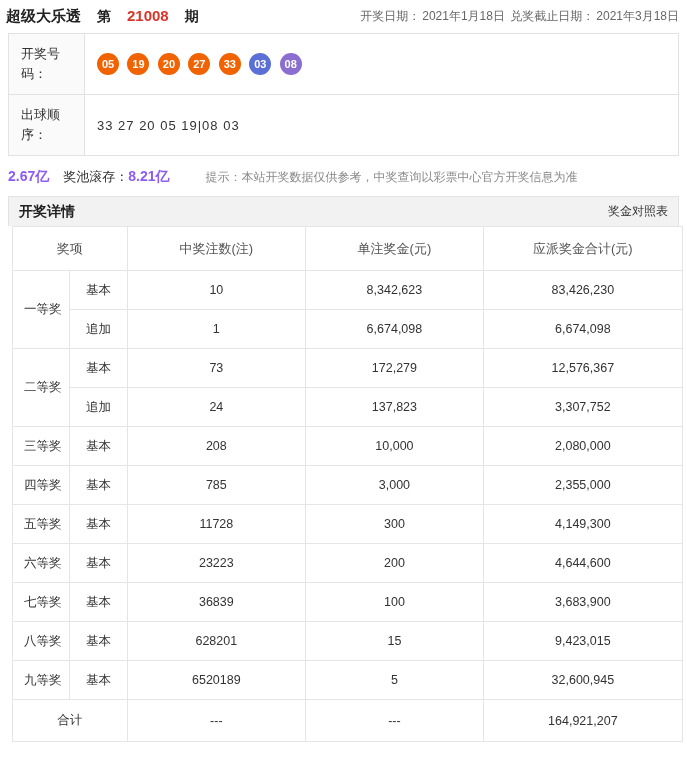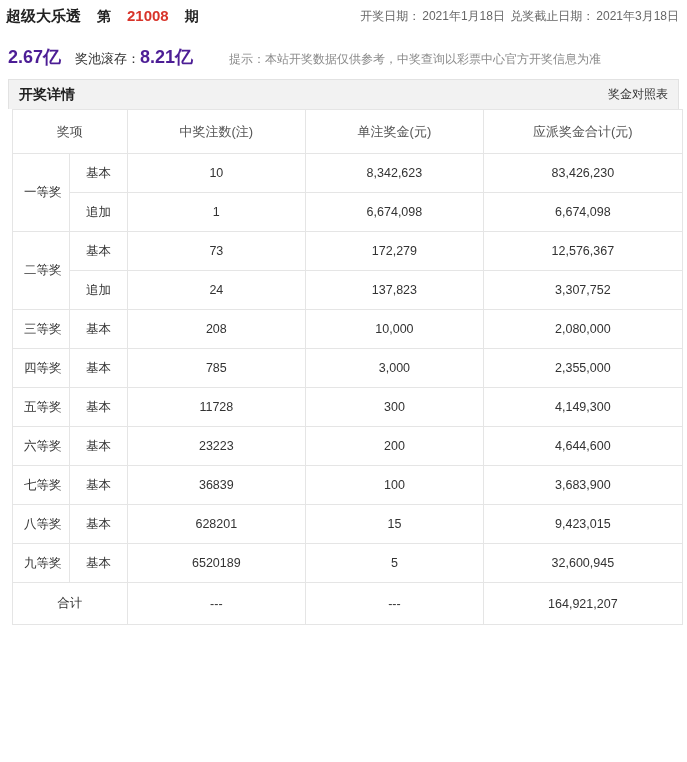--- a/index.html
+++ b/index.html
@@ -106,23 +106,23 @@
 
   
   .sales-row {
     display: flex;
     align-items: baseline;
     padding: 12px 8px 10px 8px;
     font-size: 13px;
   }
   .sales-row .lbl { color: #333; }
   .sales-row .val {
-    color: #4c1d95;
-    font-weight: bold;
-    font-size: 18px;
+    color: #8b5cf6;
+    font-weight: bold;
+    font-size: 14px;
     margin: 0 14px 0 0;
   }
   .sales-row .pool-lbl { color: #333; }
   .tip {
     color: #8a8a8a;
     font-size: 12px;
     margin-left: 22px;
   }
 
   
@@ -190,20 +190,40 @@
       <span class="issue-word">第</span>
       <span class="issue-no">21008</span>
       <span class="issue-suffix">期</span>
     </div>
     <div class="dates">
       <span>开奖日期：</span><span>2021年1月18日</span>
       <span>兑奖截止日期：</span><span>2021年3月18日</span>
     </div>
   </div>
 
+  <table class="draw-table">
+    <tbody>
+      <tr>
+        <td class="label-cell">开奖号码：</td>
+        <td class="balls-cell">
+          <span class="ball red">05</span>
+          <span class="ball red">19</span>
+          <span class="ball red">20</span>
+          <span class="ball red">27</span>
+          <span class="ball red">33</span>
+          <span class="ball blue">03</span>
+          <span class="ball purple">08</span>
+        </td>
+      </tr>
+      <tr>
+        <td class="label-cell">出球顺序：</td>
+        <td class="order-cell">33 27 20 05 19|08 03</td>
+      </tr>
+    </tbody>
+  </table>
 
   <div class="sales-row">
     <span class="val">2.67亿</span>
     <span class="pool-lbl">奖池滚存：</span>
     <span class="val">8.21亿</span>
     <span class="tip">提示：本站开奖数据仅供参考，中奖查询以彩票中心官方开奖信息为准</span>
   </div>
 
   <div class="section-bar">
     <span class="section-title">开奖详情</span>

